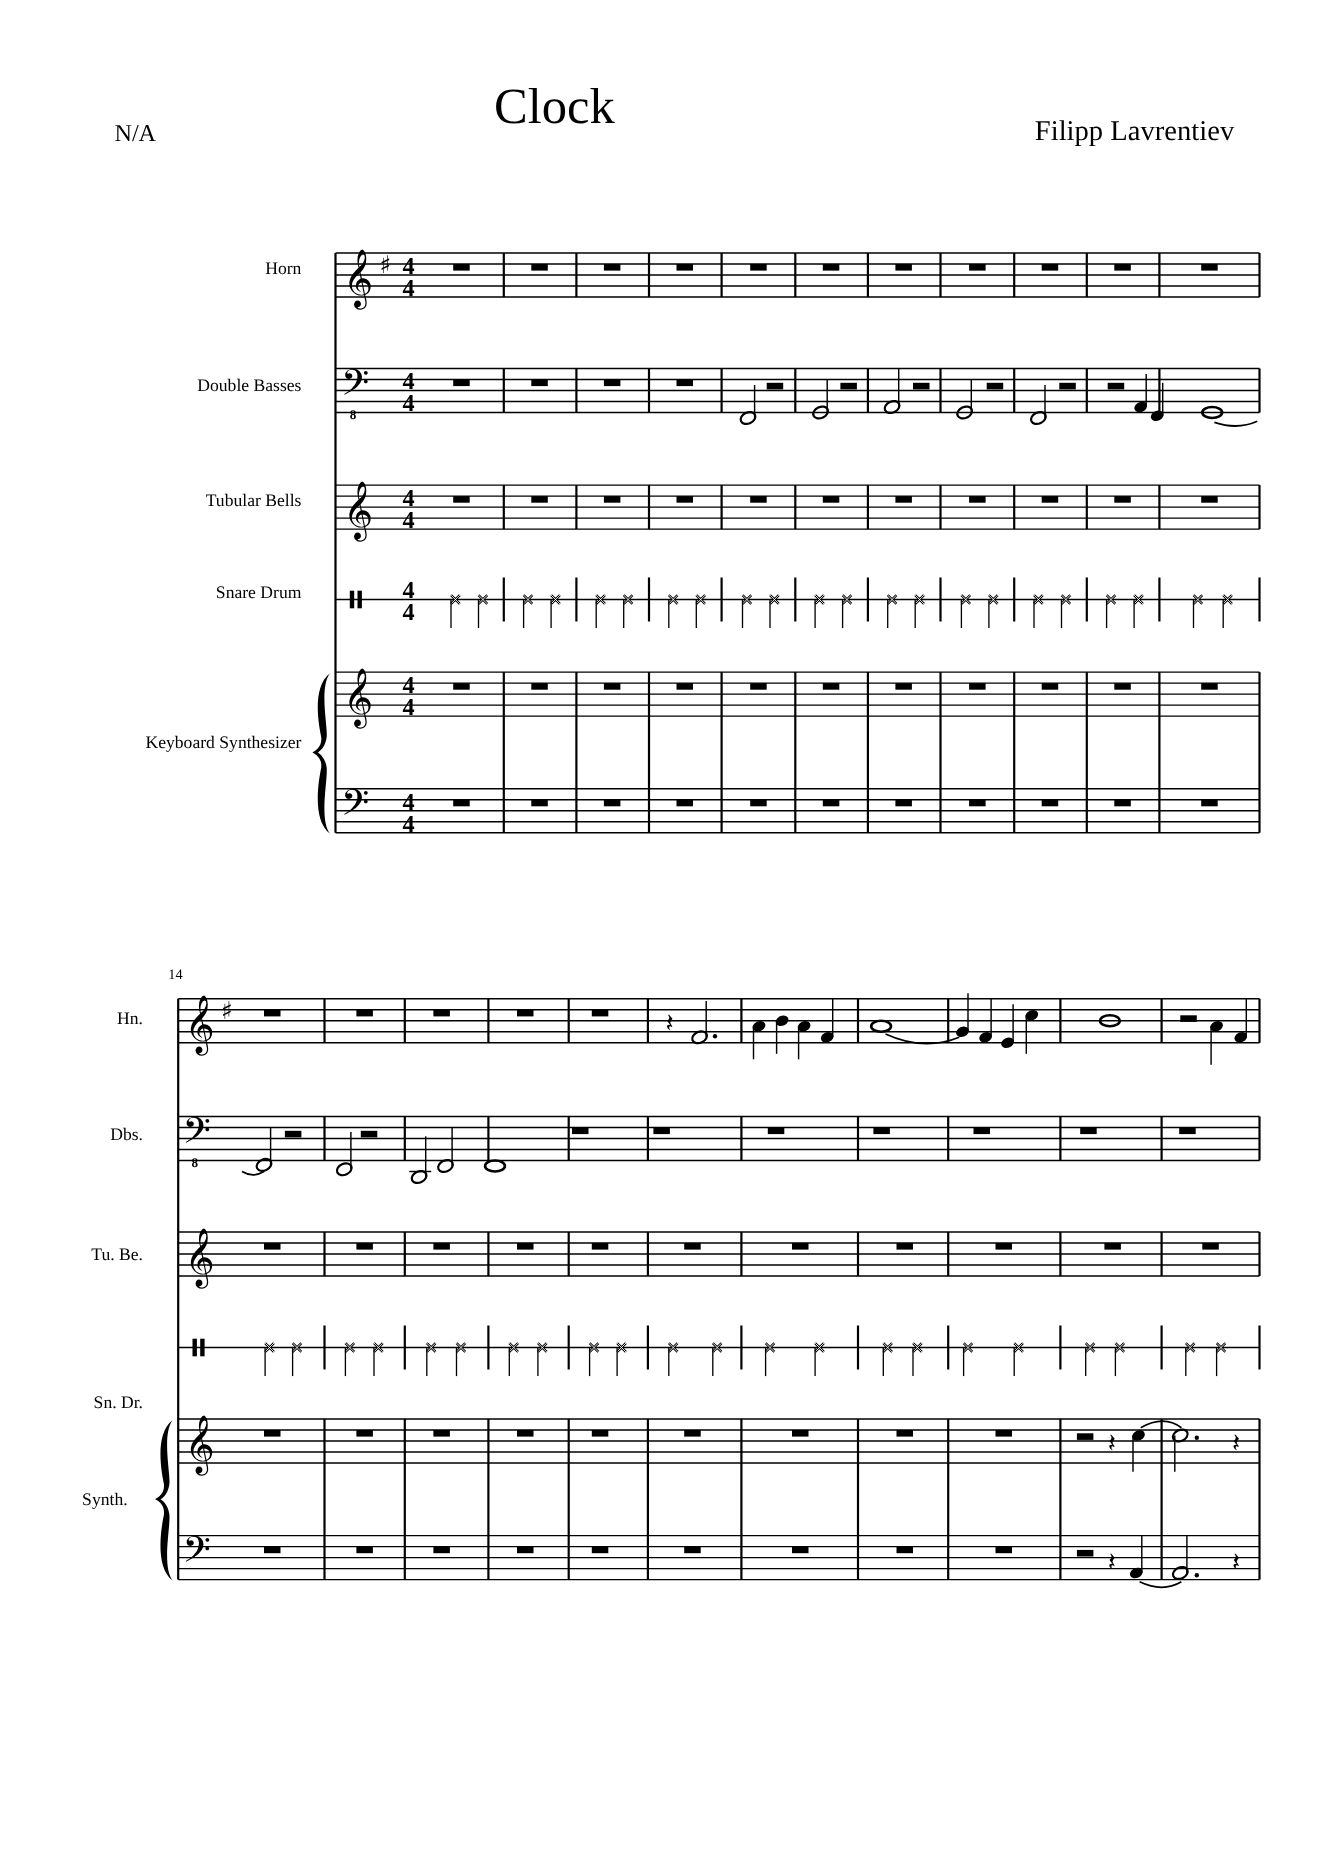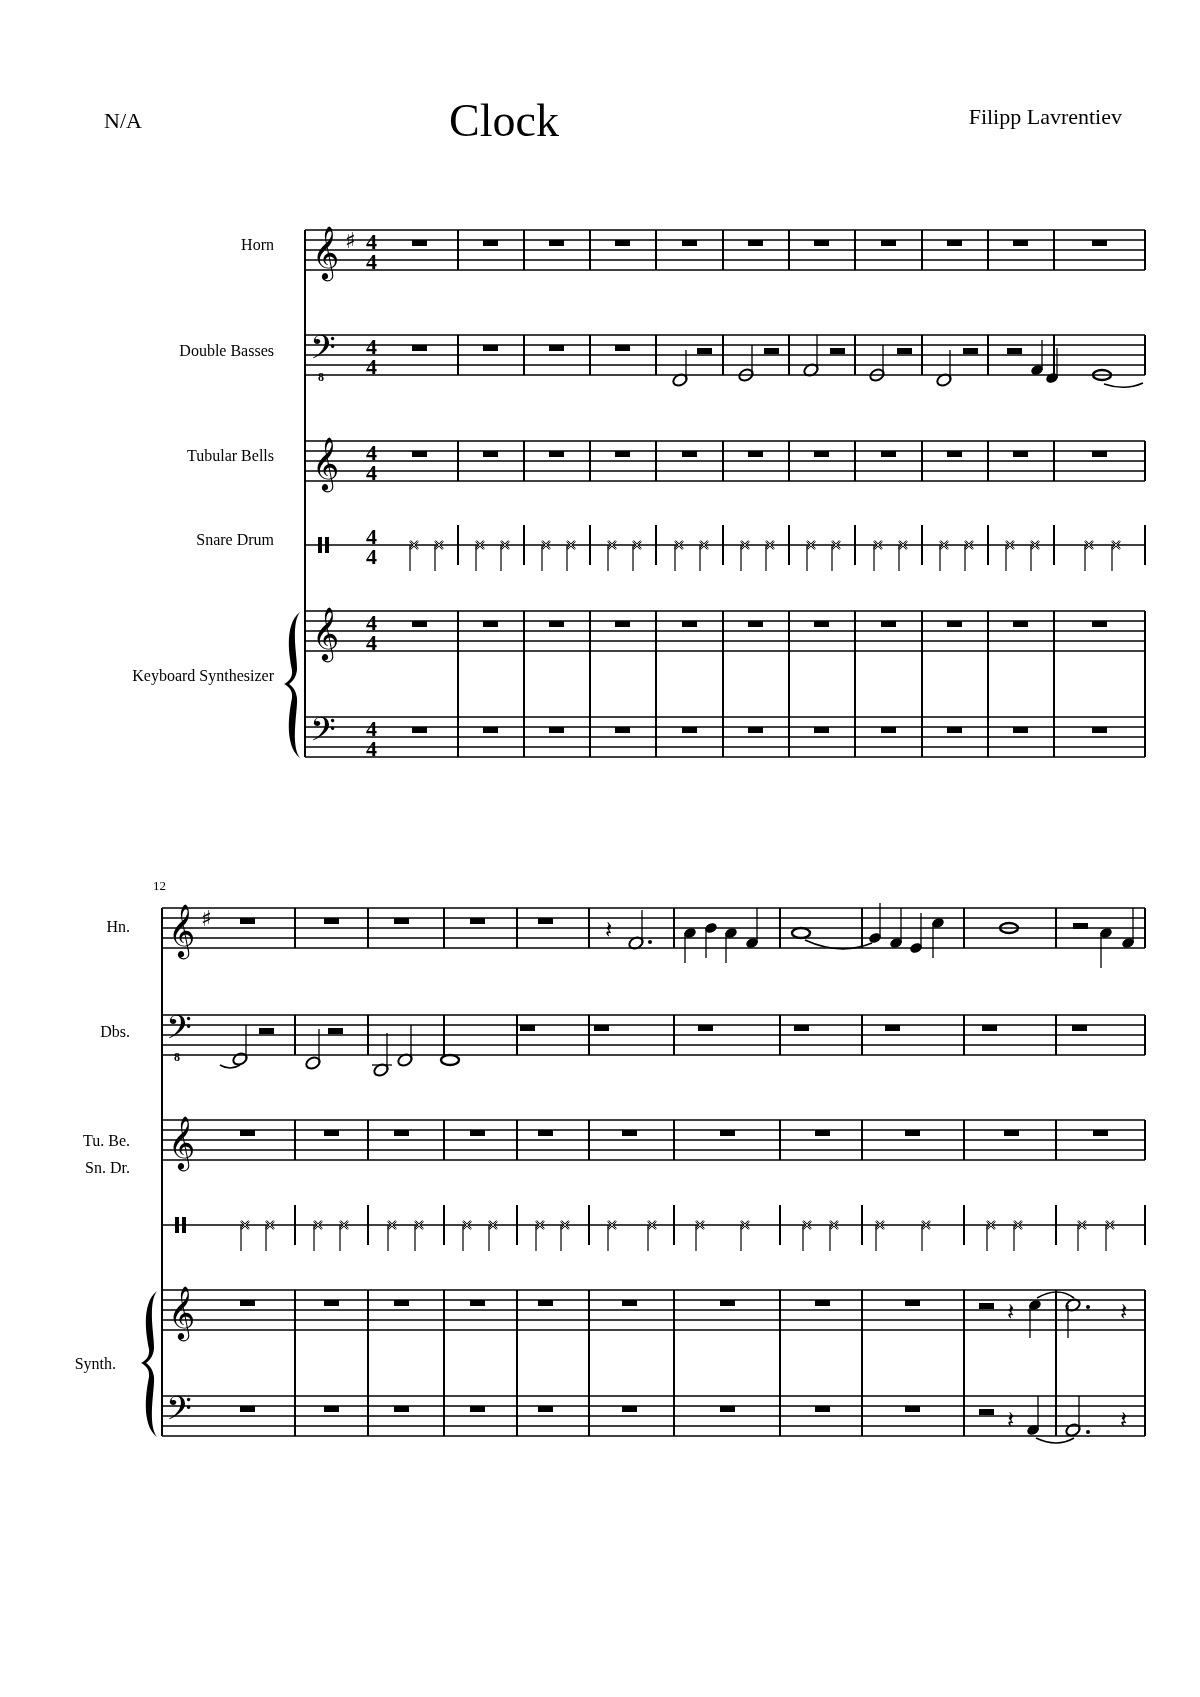--- a/index.html
+++ b/index.html
@@ -1,42 +1,42 @@
 <!DOCTYPE html>
 <html><head>
 <meta charset="utf-8">
 <style>
   html,body{margin:0;padding:0;background:#fff;}
   body{width:1200px;height:1697px;position:relative;overflow:hidden;font-family:"Liberation Serif","DejaVu Serif",serif;color:#000;}
   .abs{position:absolute;}
-  .title{left:0;width:1008px;top:74px;text-align:center;font-size:46px;line-height:1;margin-top:24px;}
+  .title{left:0;width:1008px;top:74px;text-align:center;font-size:46px;line-height:1;}
   .subleft{left:104px;top:108px;font-size:22px;}
-  .composer{right:78px;top:104px;font-size:22px;}
+  .composer{right:78px;top:104px;font-size:26px;}
   .label{font-size:16px;text-align:right;white-space:nowrap;}
   svg{position:absolute;left:0;top:0;}
   .mnum{font-size:13px;}
 </style>
 </head>
 <body>
 
 <div class="abs subleft">N/A</div>
 <div class="abs title">Clock</div>
 <div class="abs composer">Filipp Lavrentiev</div>
 
 <div class="abs label" style="right:926px;top:236px;">Horn</div>
 <div class="abs label" style="right:926px;top:342px;">Double Basses</div>
 <div class="abs label" style="right:926px;top:447px;margin-left:18px;">Tubular Bells</div>
 <div class="abs label" style="right:926px;top:531px;">Snare Drum</div>
 <div class="abs label" style="right:926px;top:667px;">Keyboard Synthesizer</div>
 
-<div class="abs mnum" style="left:153px;top:878px;">12</div>
+<div class="abs mnum" style="left:153px;top:878px;">14</div>
 <div class="abs label" style="right:1070px;top:918px;">Hn.</div>
 <div class="abs label" style="right:1070px;top:1023px;">Dbs.</div>
 <div class="abs label" style="right:1070px;top:1132px;">Tu. Be.</div>
-<div class="abs label" style="right:1070px;top:1159px;">Sn. Dr.</div>
+<div class="abs label" style="right:1070px;top:1267px;">Sn. Dr.</div>
 <div class="abs label" style="right:1084px;top:1355px;">Synth.</div>
 
 <svg width="1200" height="1697" viewBox="0 0 1200 1697" xmlns="http://www.w3.org/2000/svg">
   <defs>
     <g id="staff1">
       <line x1="305" x2="1145" y1="0" y2="0" stroke="#000" stroke-width="1.3"></line>
       <line x1="305" x2="1145" y1="10" y2="10" stroke="#000" stroke-width="1.3"></line>
       <line x1="305" x2="1145" y1="20" y2="20" stroke="#000" stroke-width="1.3"></line>
       <line x1="305" x2="1145" y1="30" y2="30" stroke="#000" stroke-width="1.3"></line>
       <line x1="305" x2="1145" y1="40" y2="40" stroke="#000" stroke-width="1.3"></line>

